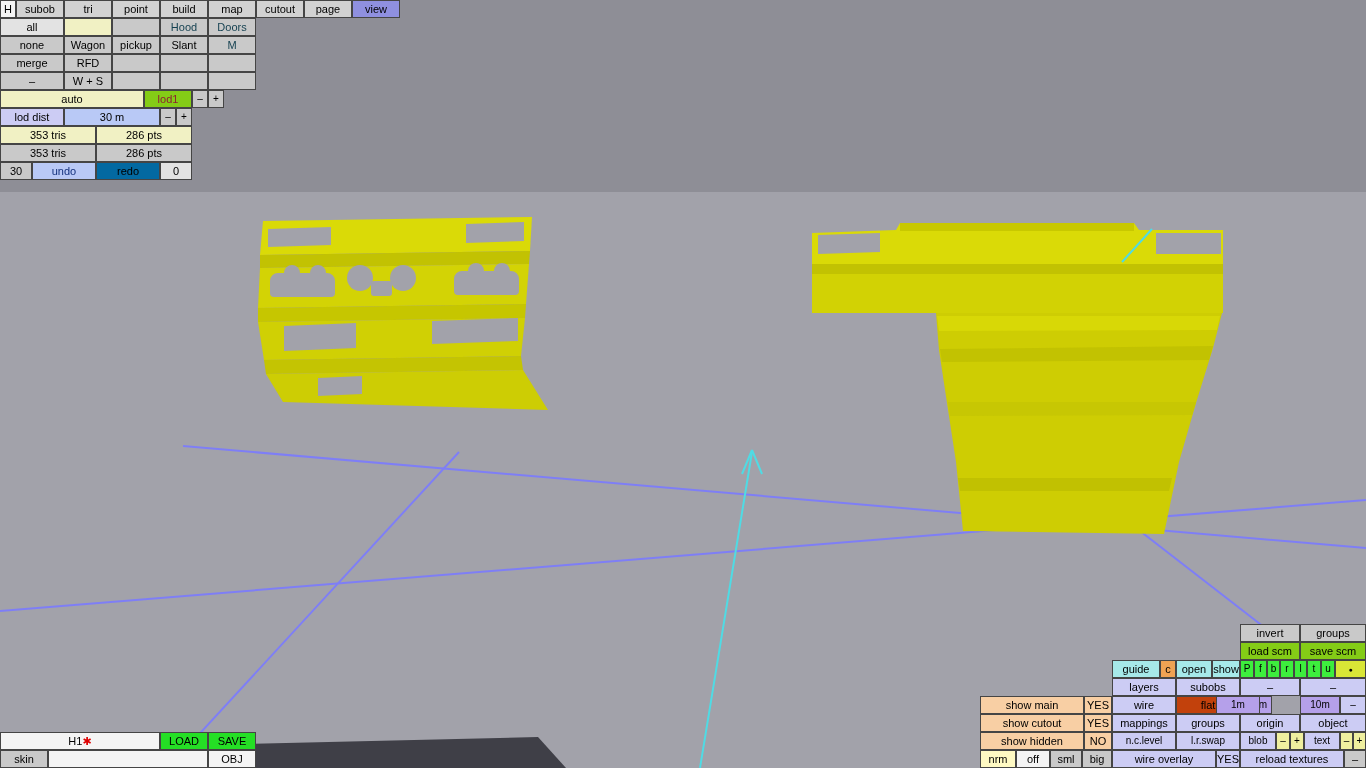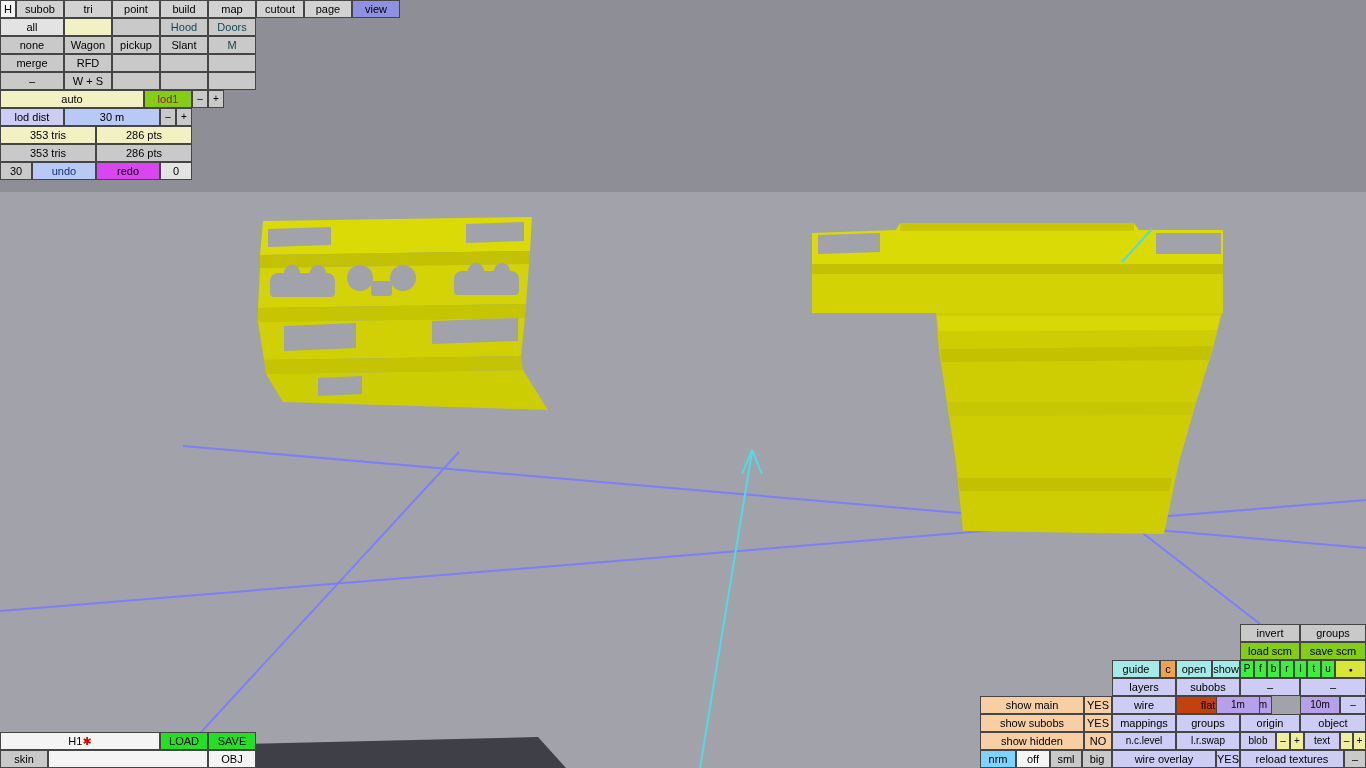--- a/index.html
+++ b/index.html
@@ -11,30 +11,30 @@
         font-size:11px;line-height:1;color:#000;white-space:nowrap;overflow:hidden;cursor:default;}
   .sm{font-size:10px;}
   .c-menu{background:#d2d2d2}
   .c-view{background:#8f90e0}
   .c-white{background:#f4f4f4}
   .c-lgray{background:#e3e3e3}
   .c-gray{background:#c9c9c9}
   .c-py{background:#f1f1c4}
   .c-blue{background:#b9c9f6}
   .c-pink{background:#84cc16}
-  .c-redo{background:#d946ef}
+  .c-redo{background:#0369a1}
   .c-peach{background:#f8cfa4}
   .c-lav{background:#ccccf4}
   .c-flat{background:#c2410c}
   .c-purple{background:#b5a0ea}
   .c-green{background:#25df25}
   .c-bgreen{background:#3dee3d}
   .c-cyan{background:#a6e9e9}
   .c-orange{background:#efa253}
-  .c-nrm{background:#7dd3fc}
+  .c-nrm{background:#fef9c3}
   .c-sy{background:#efef9f}
   .c-dot{background:#d9e636}
   .t-navy{color:#14317d}
   .t-teal{color:#123f4f}
   .t-maroon{color:#8c2133}
   .t-red{color:#dd0000}
 </style>
 </head>
 <body>
 
@@ -183,21 +183,21 @@
 
   <div class="cell c-peach" style="left:980px;top:696px;width:104px">show main</div>
   <div class="cell c-peach" style="left:1084px;top:696px;width:28px">YES</div>
   <div class="cell c-lav" style="left:1112px;top:696px;width:64px">wire</div>
   <div class="cell c-flat" style="left:1176px;top:696px;width:64px">flat</div>
   <div class="cell c-purple sm" style="left:1240px;top:696px;width:32px">0.1m</div>
   <div class="cell c-purple sm" style="left:1216px;top:696px;width:44px">1m</div>
   <div class="cell c-purple sm" style="left:1300px;top:696px;width:40px">10m</div>
   <div class="cell c-lav sm" style="left:1340px;top:696px;width:26px">–</div>
 
-  <div class="cell c-peach" style="left:980px;top:714px;width:104px">show subobs</div>
+  <div class="cell c-peach" style="left:980px;top:714px;width:104px">show cutout</div>
   <div class="cell c-peach" style="left:1084px;top:714px;width:28px">YES</div>
   <div class="cell c-lav" style="left:1112px;top:714px;width:64px">mappings</div>
   <div class="cell c-lav" style="left:1176px;top:714px;width:64px">groups</div>
   <div class="cell c-lav" style="left:1240px;top:714px;width:60px">origin</div>
   <div class="cell c-lav" style="left:1300px;top:714px;width:66px">object</div>
 
   <div class="cell c-peach" style="left:980px;top:732px;width:104px">show hidden</div>
   <div class="cell c-peach" style="left:1084px;top:732px;width:28px">NO</div>
   <div class="cell c-lav sm" style="left:1112px;top:732px;width:64px">n.c.level</div>
   <div class="cell c-lav sm" style="left:1176px;top:732px;width:64px">l.r.swap</div>

